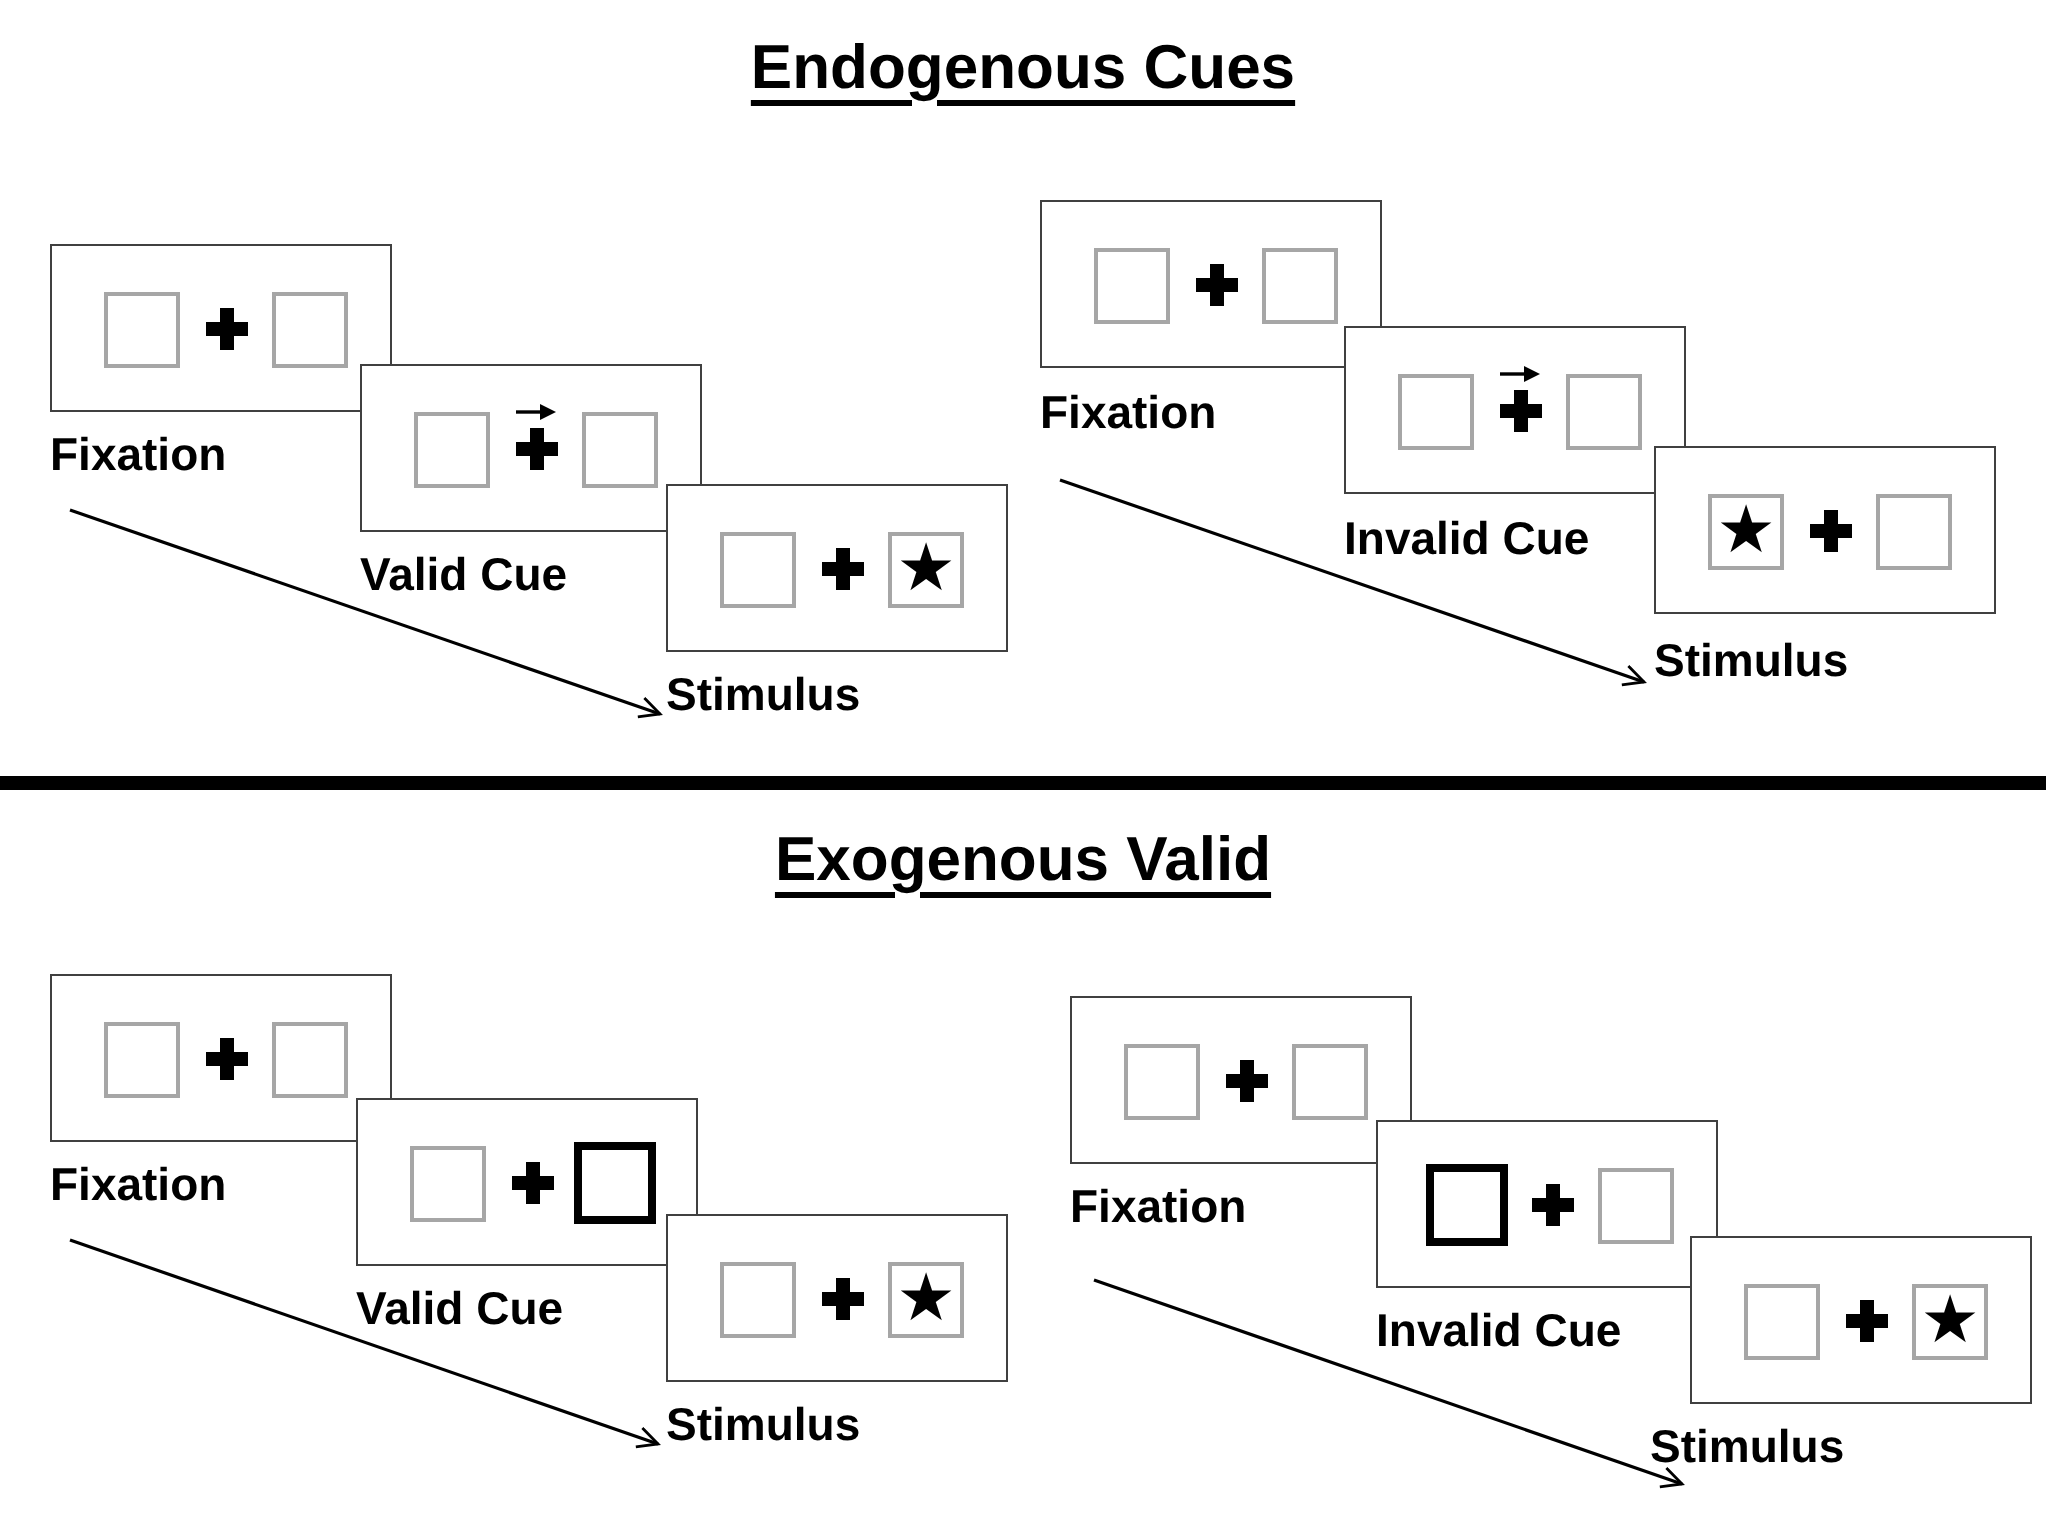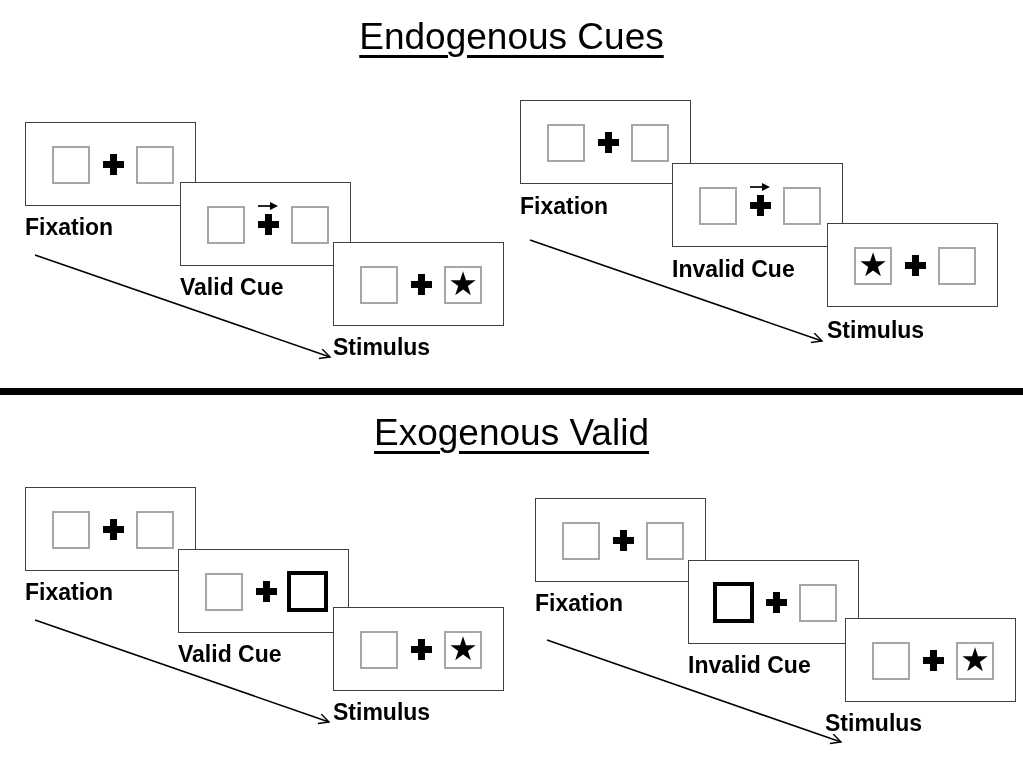--- a/index.html
+++ b/index.html
@@ -2,21 +2,21 @@
 <html><head>
 <meta charset="utf-8">
 <style>
   html,body { margin:0; padding:0; background:#ffffff; }
   #page {
     position:relative; width:1023px; height:767px; background:#ffffff;
     font-family:"Liberation Sans", sans-serif; overflow:hidden;
   }
   .section-title {
     position:absolute; left:0; width:100%; text-align:center;
-    font-size:37px; font-weight:normal; color:#000;
+    font-size:31px; font-weight:bold; color:#000;
     text-decoration:underline; text-decoration-thickness:3px; text-underline-offset:6px;
   }
   .divider { position:absolute; left:0; width:100%; height:7px; background:#000; }
   .slide {
     position:absolute; width:171px; height:84px; box-sizing:border-box;
     background:#fff; border:1.5px solid #404040;
   }
   .box {
     position:absolute; top:23px; width:38px; height:38px; box-sizing:border-box;
     background:#fff; border:2px solid #a6a6a6;

